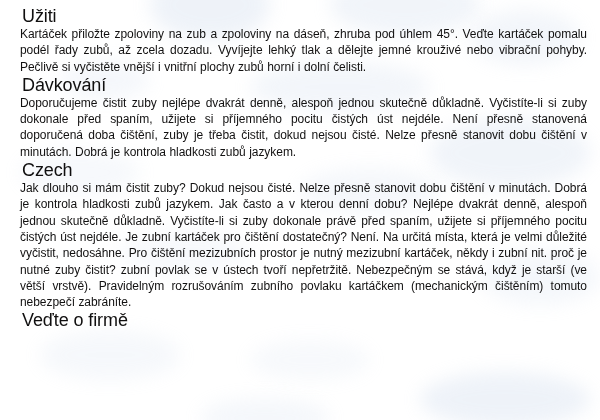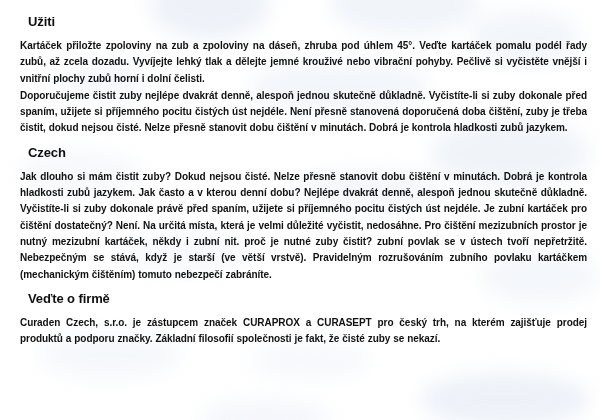--- a/index.html
+++ b/index.html
@@ -34,38 +34,37 @@
     z-index: 1;
     padding: 6px 13px 0 20px;
     box-sizing: border-box;
   }
 
   .section {
     margin: 0 0 1px 0;
   }
 
   .heading {
-    font-weight: bold;
-    font-size: 13px;
+    font-weight: normal;
+    font-size: 18px;
     line-height: 16px;
     color: #100f0f;
-    margin: 8px;
+    margin: 2px;
     letter-spacing: -0.1px;
   }
 
   .body {
-    font-size: 10px;
+    font-size: 12px;
     line-height: 16.3px;
     color: #121111;
     text-align: justify;
     text-justify: inter-word;
     margin: 0;
     letter-spacing: -0.05px;
     word-spacing: 0.2px;
-    font-weight: bold;
   }
 
   
   #page, .heading, .body {
     -webkit-font-smoothing: antialiased;
   }
 </style>
 </head>
 <body>
 
@@ -87,26 +86,26 @@
 </div>
 
 <div id="page">
 
   <div class="section">
     <p class="heading">Užiti</p>
     <p class="body">Kartáček přiložte zpoloviny na zub a zpoloviny na dáseň, zhruba pod úhlem 45°. Veďte kartáček pomalu podél řady zubů, až zcela dozadu. Vyvíjejte lehký tlak a dělejte jemné krouživé nebo vibrační pohyby. Pečlivě si vyčistěte vnější i vnitřní plochy zubů horní i dolní čelisti.</p>
   </div>
 
   <div class="section">
+    <p class="heading">Dávkování</p>
     <p class="body">Doporučujeme čistit zuby nejlépe dvakrát denně, alespoň jednou skutečně důkladně. Vyčistíte-li si zuby dokonale před spaním, užijete si příjemného pocitu čistých úst nejdéle. Není přesně stanovená doporučená doba čištění, zuby je třeba čistit, dokud nejsou čisté. Nelze přesně stanovit dobu čištění v minutách. Dobrá je kontrola hladkosti zubů jazykem.</p>
   </div>
 
   <div class="section">
     <p class="heading">Czech</p>
     <p class="body">Jak dlouho si mám čistit zuby? Dokud nejsou čisté. Nelze přesně stanovit dobu čištění v minutách. Dobrá je kontrola hladkosti zubů jazykem. Jak často a v kterou denní dobu? Nejlépe dvakrát denně, alespoň jednou skutečně důkladně. Vyčistíte-li si zuby dokonale právě před spaním, užijete si příjemného pocitu čistých úst nejdéle. Je zubní kartáček pro čištění dostatečný? Není. Na určitá místa, která je velmi důležité vyčistit, nedosáhne. Pro čištění mezizubních prostor je nutný mezizubní kartáček, někdy i zubní nit. proč je nutné zuby čistit? zubní povlak se v ústech tvoří nepřetržitě. Nebezpečným se stává, když je starší (ve větší vrstvě). Pravidelným rozrušováním zubního povlaku kartáčkem (mechanickým čištěním) tomuto nebezpečí zabráníte.</p>
   </div>
 
   <div class="section">
     <p class="heading">Veďte o firmě</p>
-    <p class="body">Curaden Czech, s.r.o. je zástupcem značek CURAPROX a CURASEPT pro český trh, na kterém zajišťuje prodej produktů a podporu značky. Základní filosofií společnosti je fakt, že čisté zuby se nekazí.</p>
   </div>
 
 </div>
 
 </body></html>

